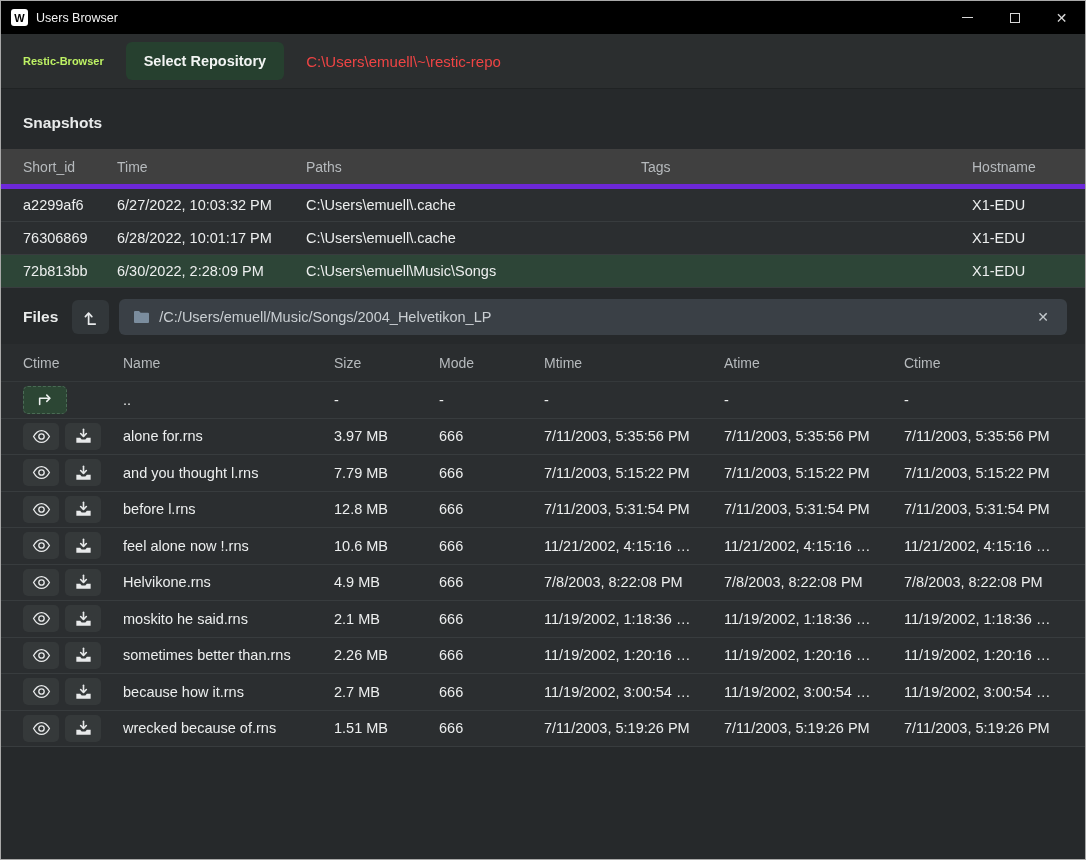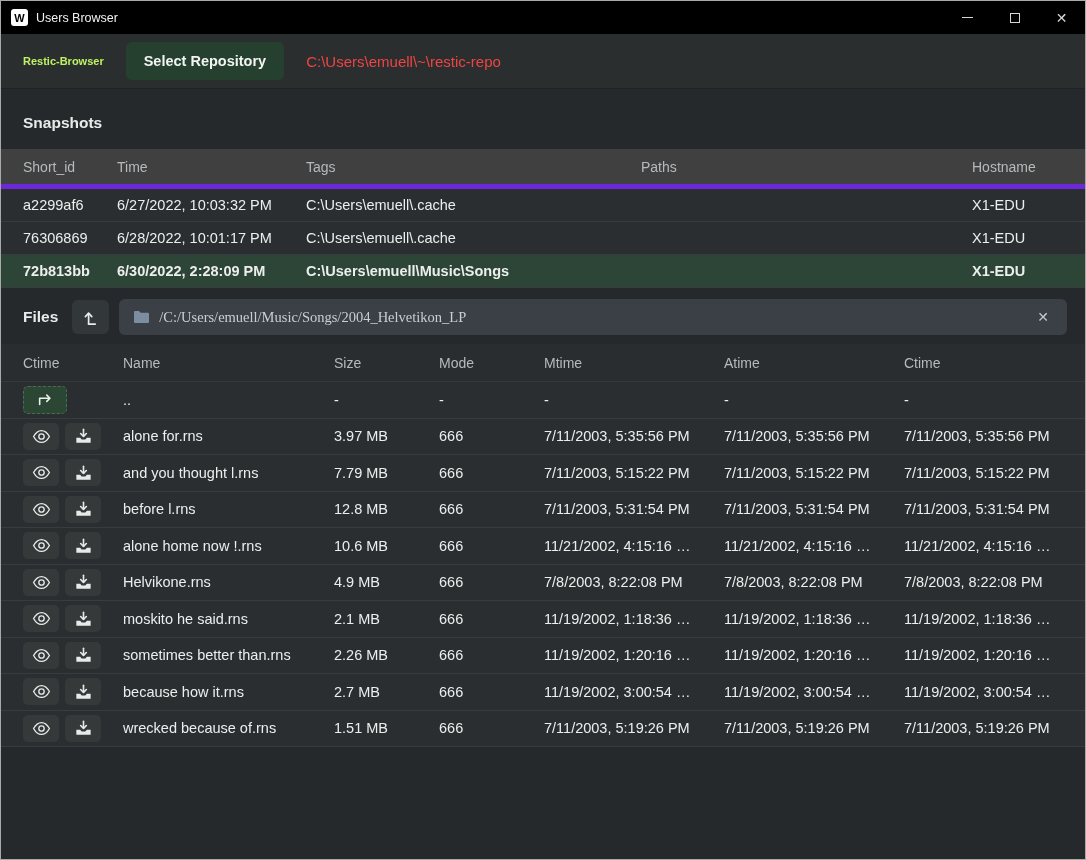--- a/index.html
+++ b/index.html
@@ -54,37 +54,37 @@
 
   
   .section-heading{
     font-size:15.5px; font-weight:bold; color:#e9ebeb;
     padding:25px 22px 17px 22px;
   }
   .snap-grid{ display:grid; grid-template-columns:94px 189px 335px 331px 1fr; padding:0 22px; align-items:center; }
   .snap-head{ height:40px; background:#404040; border-bottom:5px solid #6d28d9; }
   .snap-head .cell{ color:#b6babd; font-size:14px; }
   .snap-row{ height:33px; background:#2b2e30; border-bottom:1px solid #383c3e; font-size:14.5px; }
-  .snap-row.selected{ background:#2d4537;font-weight:bold; }
+  .snap-row.selected{ background:#2d4537; }
   .cell{ white-space:nowrap; overflow:hidden; padding-right:14px; }
 
   
   .files-bar{
     display:flex; align-items:center; gap:10px;
     padding:11px 18px 9px 22px; flex:0 0 auto;
   }
   .files-heading{ font-size:15.5px; font-weight:bold; color:#e9ebeb; margin-right:4px; }
   .updir-small-btn{
     width:37px; height:34px; background:#32373a; border:none; border-radius:6px;
     display:flex; align-items:center; justify-content:center; cursor:pointer;
   }
   .path-input{
     flex:1; height:36px; background:#3a4046; border-radius:6px;
     display:flex; align-items:center; gap:10px; padding:0 14px;
-    font-size:14.5px; color:#c9ced2; cursor:text;font-family:Liberation Serif, serif;
+    font-size:14.5px; color:#c9ced2; cursor:text;
   }
   .path-input .path-text{ flex:1; white-space:nowrap; overflow:hidden; }
   .clear-x{ color:#c3c8cc; font-size:14px; cursor:pointer; padding:2px 4px; }
 
   
   .files-grid{ display:grid; grid-template-columns:100px 211px 105px 105px 180px 180px 1fr; padding:0 22px; align-items:center; }
   .files-head{ height:38px; background:#2a2d2f; border-bottom:1px solid #35393b; }
   .files-head .cell{ color:#b6babd; font-size:14px; }
   .file-row{ height:36.5px; background:#2b2e30; border-bottom:1px solid #383c3e; font-size:14.5px; }
   .btn-pair{ display:flex; gap:6px; align-items:center; }
@@ -127,22 +127,22 @@
     <span class="app-title">Restic-Browser</span>
     <button class="repo-btn">Select Repository</button>
     <span class="repo-path">C:\Users\emuell\~\restic-repo</span>
   </div>
 
   <div class="section-heading">Snapshots</div>
 
   <div class="snap-grid snap-head">
     <span class="cell">Short_id</span>
     <span class="cell">Time</span>
+    <span class="cell">Paths</span>
     <span class="cell">Tags</span>
-    <span class="cell">Paths</span>
     <span class="cell">Hostname</span>
   </div>
 
   <div class="snap-grid snap-row">
     <span class="cell">a2299af6</span>
     <span class="cell">6/27/2022, 10:03:32 PM</span>
     <span class="cell">C:\Users\emuell\.cache</span>
     <span class="cell"></span>
     <span class="cell">X1-EDU</span>
   </div>
@@ -318,21 +318,21 @@
             <svg width="17" height="16" viewBox="0 0 20 19">
               <g fill="none" stroke="#e7e9ea" stroke-width="1.9" stroke-linecap="round" stroke-linejoin="round">
                 <path d="M10 1.5 L10 9.5"></path>
                   <path d="M6.6 6.5 L10 10 L13.4 6.5"></path>
               </g>
               <path d="M1.5 11.5 L6 11.5 L7.8 13.6 L12.2 13.6 L14 11.5 L18.5 11.5 L18.5 17.5 L1.5 17.5 Z" fill="#e7e9ea"></path>
             </svg>
           </span>
         </button>
       </span>
-      <span class="cell">alone home now !.rns</span>
+      <span class="cell">feel alone now !.rns</span>
       <span class="cell">10.6 MB</span>
       <span class="cell">666</span>
       <span class="cell">11/21/2002, 4:15:16 …</span>
       <span class="cell">11/21/2002, 4:15:16 …</span>
       <span class="cell">11/21/2002, 4:15:16 …</span>
     </div>
 
     <div class="files-grid file-row">
       <span class="btn-pair">
         <button class="icon-btn">

